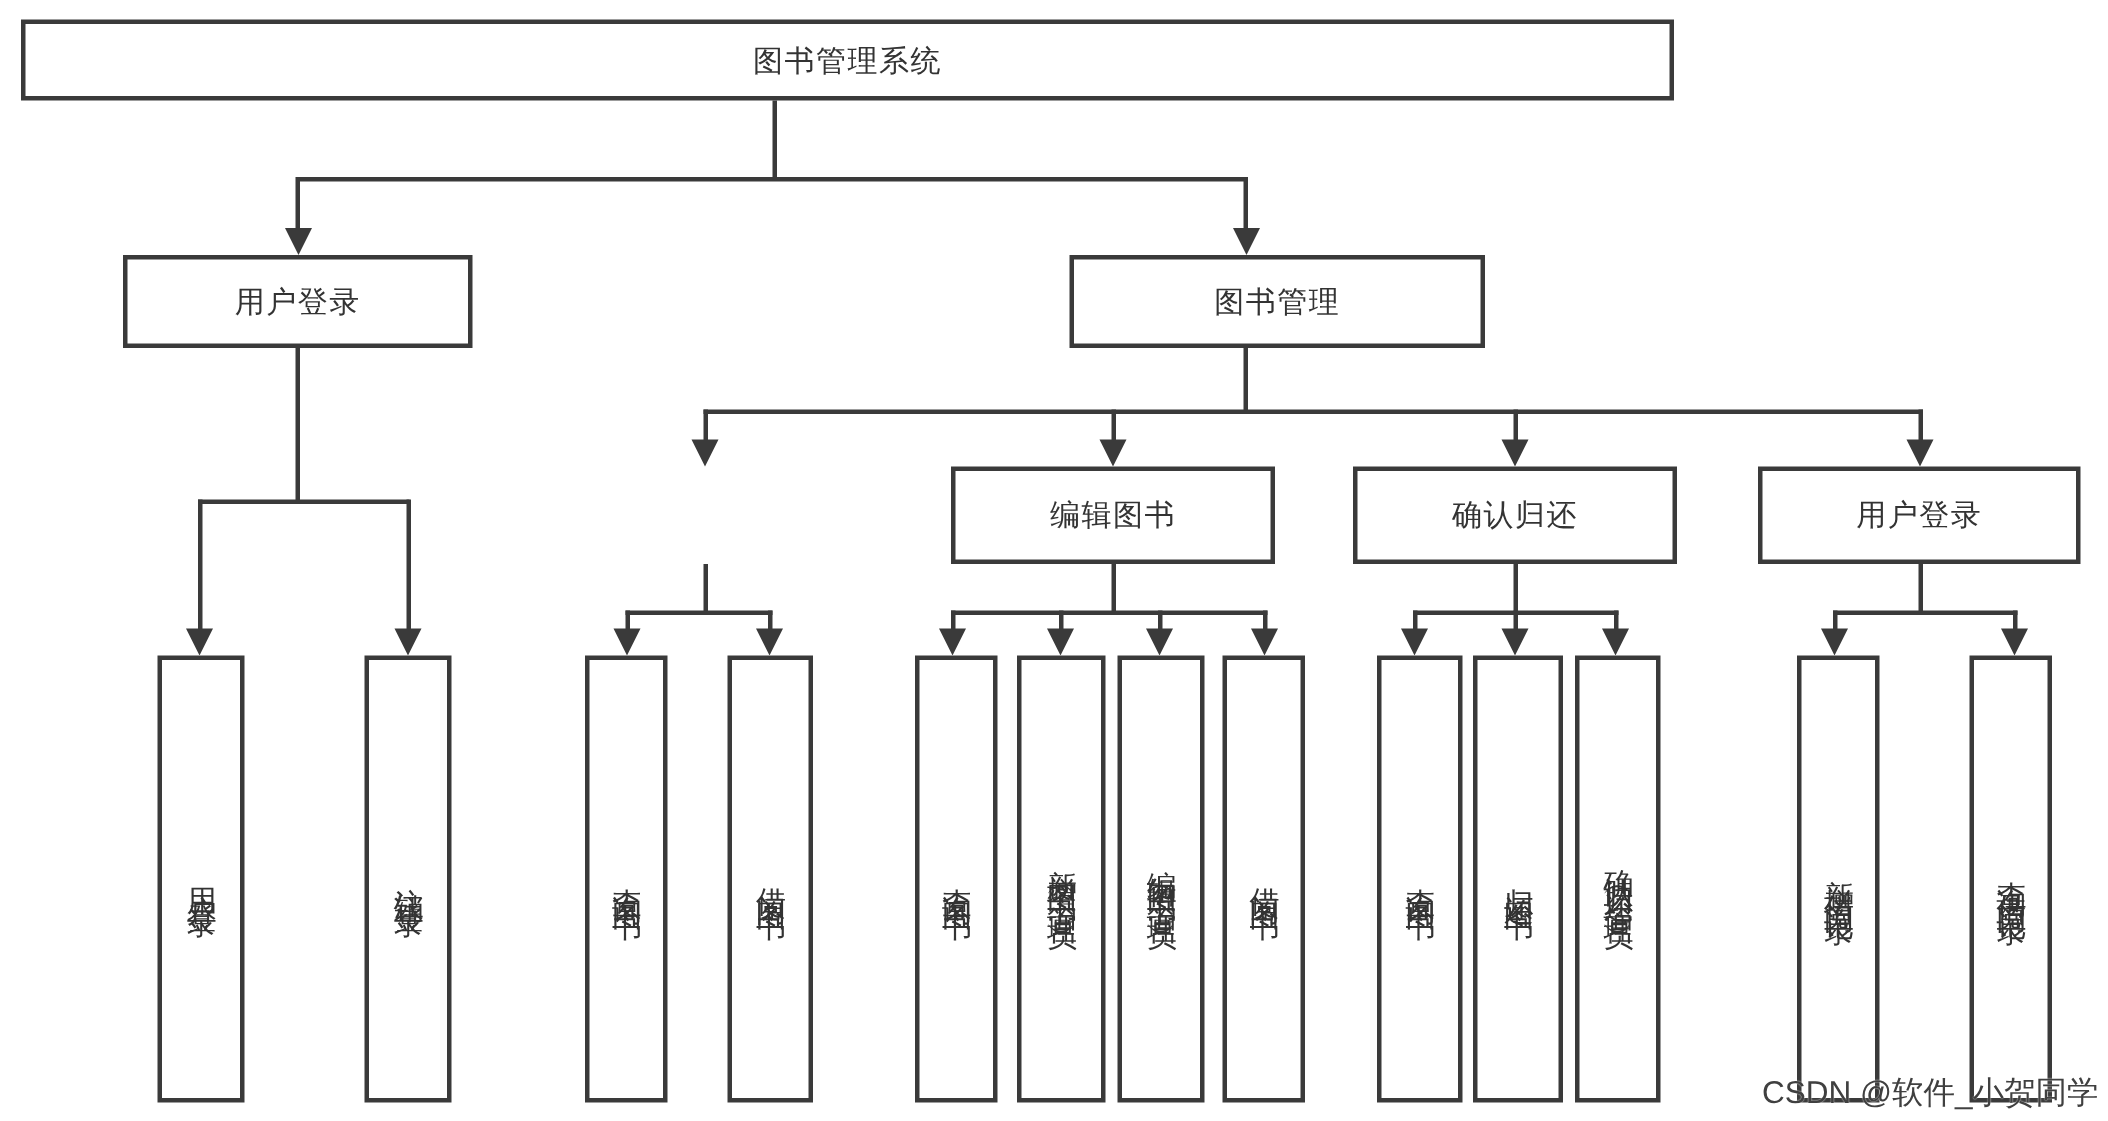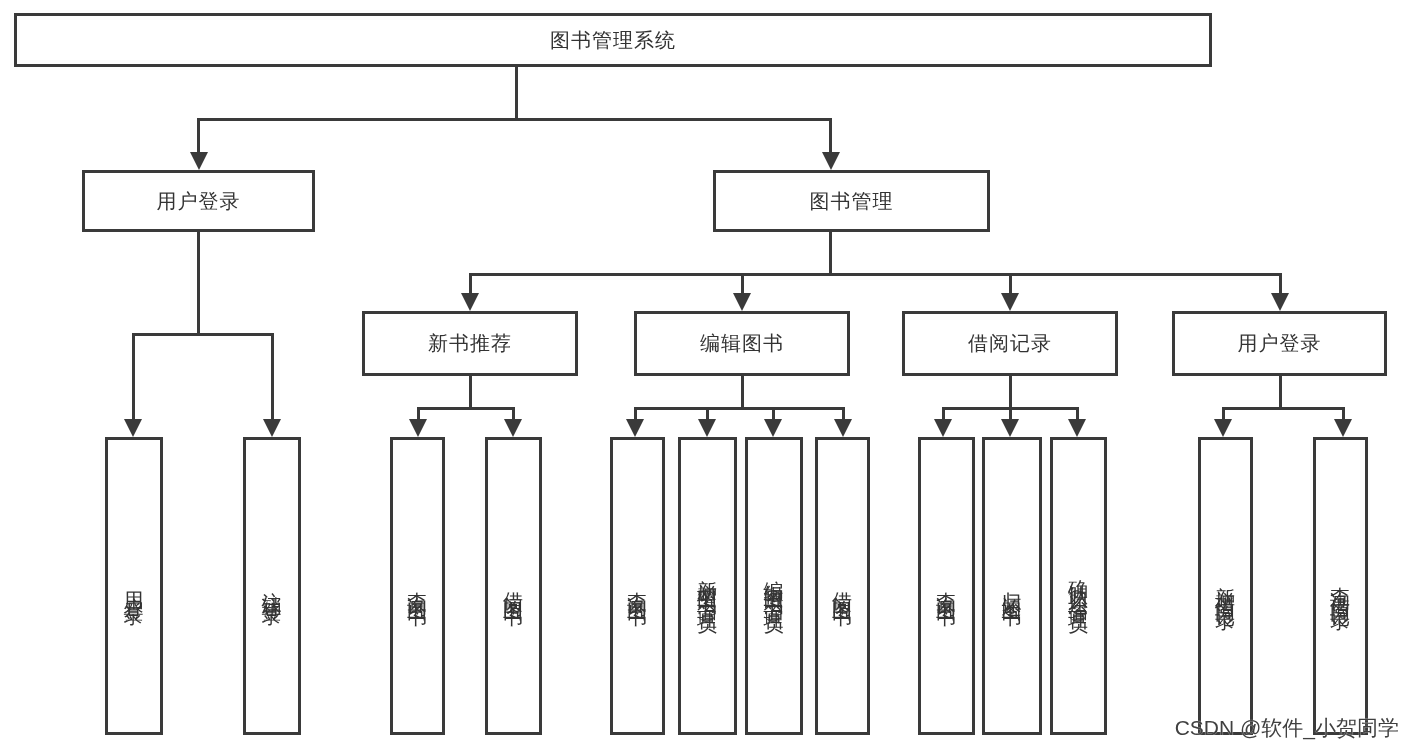--- a/index.html
+++ b/index.html
@@ -46,21 +46,21 @@
     text-shadow:0 0 1px #ffffff;
     z-index:10;
     white-space:nowrap;
   }
 </style>
 </head>
 <body>
 
 <div class="canvas">
 
-  <div class="box box-h" style="left:14px;top:13px;width:1198px;height:54px;">
+  <div class="box box-h" style="left:14px;top:13px;width:1102px;height:54px;">
     <span>图书管理系统</span>
   </div>
 
   <div class="line" style="left:515px;top:67px;width:3px;height:52px;"></div>
   <div class="line" style="left:198px;top:118px;width:634px;height:3px;"></div>
   <div class="line" style="left:197px;top:118px;width:3px;height:38px;"></div>
   <div class="arrow" style="left:190px;top:152px;"></div>
   <div class="line" style="left:829px;top:118px;width:3px;height:38px;"></div>
   <div class="arrow" style="left:822px;top:152px;"></div>
 
@@ -82,28 +82,25 @@
   <div class="line" style="left:469px;top:273px;width:813px;height:3px;"></div>
   <div class="line" style="left:469px;top:273px;width:3px;height:24px;"></div>
   <div class="arrow" style="left:461px;top:293px;"></div>
   <div class="line" style="left:741px;top:273px;width:3px;height:24px;"></div>
   <div class="arrow" style="left:733px;top:293px;"></div>
   <div class="line" style="left:1009px;top:273px;width:3px;height:24px;"></div>
   <div class="arrow" style="left:1001px;top:293px;"></div>
   <div class="line" style="left:1279px;top:273px;width:3px;height:24px;"></div>
   <div class="arrow" style="left:1271px;top:293px;"></div>
 
-  <div class="box box-h" style="left:362px;top:311px;width:216px;height:65px;">
-    <span>新书推荐</span>
-  </div>
   <div class="box box-h" style="left:634px;top:311px;width:216px;height:65px;">
     <span>编辑图书</span>
   </div>
   <div class="box box-h" style="left:902px;top:311px;width:216px;height:65px;">
-    <span>借阅记录</span>
+    <span>确认归还</span>
   </div>
   <div class="box box-h" style="left:1172px;top:311px;width:215px;height:65px;">
     <span>用户登录</span>
   </div>
 
   <div class="line" style="left:469px;top:376px;width:3px;height:34px;"></div>
   <div class="line" style="left:417px;top:407px;width:98px;height:3px;"></div>
   <div class="line" style="left:417px;top:407px;width:3px;height:14px;"></div>
   <div class="arrow" style="left:409px;top:419px;"></div>
   <div class="line" style="left:512px;top:407px;width:3px;height:14px;"></div>

